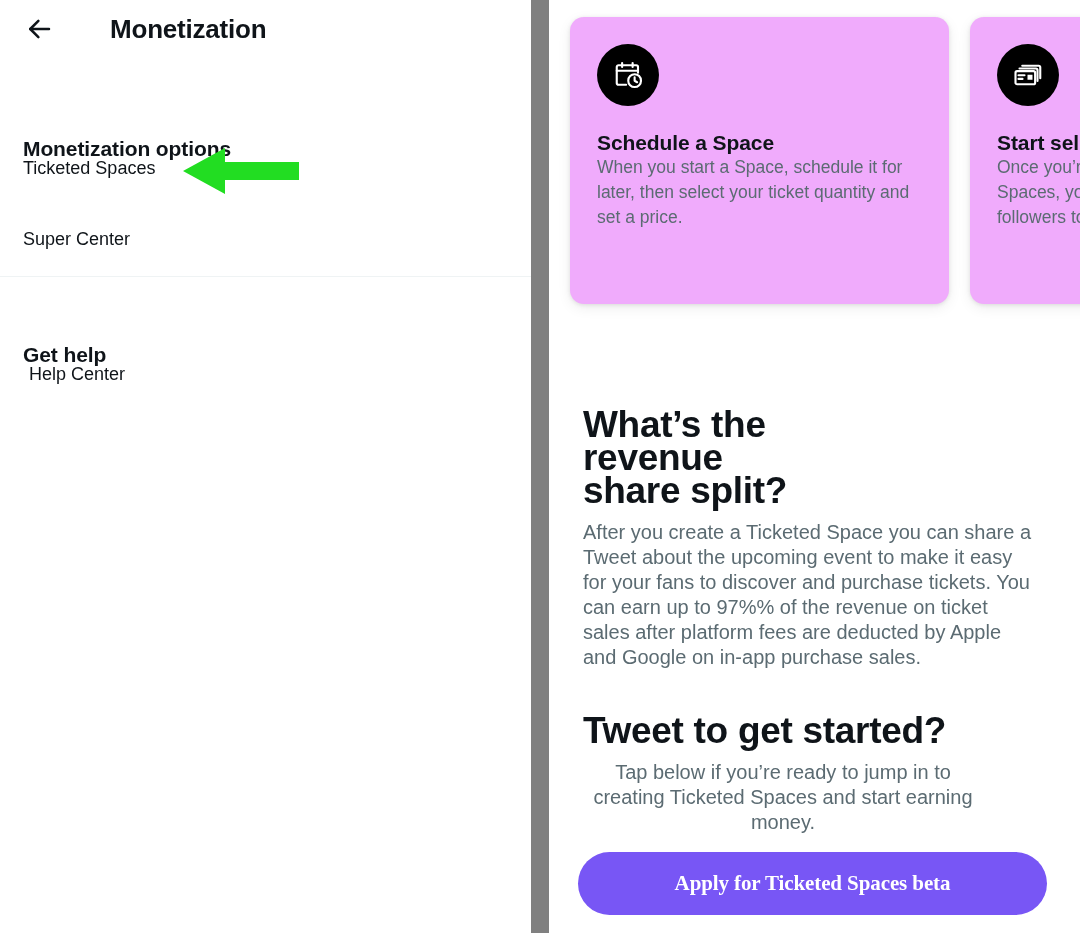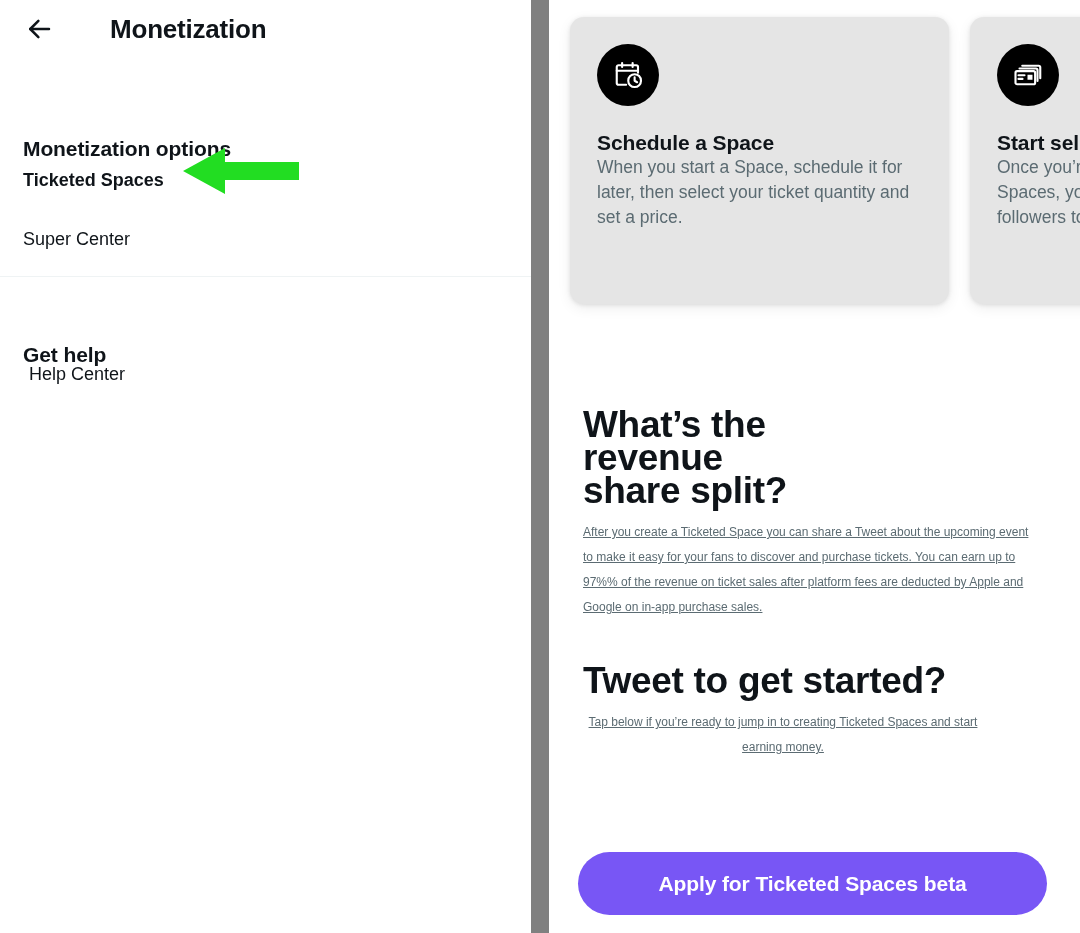--- a/index.html
+++ b/index.html
@@ -67,21 +67,21 @@
   .menu-row {
     font-size: 18px;
     font-weight: 400;
     color: #0f1419;
     letter-spacing: 0px;
     white-space: nowrap;
   }
 
   
   .sec-mon-options { position: absolute; left: 23px; top: 89px; }
-  .row-ticketed    { position: absolute; left: 23px; top: 170px; font-weight: bold; }
+  .row-ticketed    { position: absolute; left: 23px; top: 158px; }
   .row-superfollow { position: absolute; left: 23px; top: 229px; }
   .hr-divider {
     position: absolute;
     left: 0;
     top: 276px;
     width: 531px;
     height: 1px;
     background: #eff3f4;
   }
   .sec-get-help    { position: absolute; left: 23px; top: 295px; }
@@ -120,21 +120,21 @@
     left: 21px;
     top: 17px;
     display: flex;
     gap: 21px;
     width: 900px;
   }
   .info-card {
     flex: 0 0 379px;
     width: 379px;
     height: 287px;
-    background: #e5e5e5;
+    background: #f0abfc;
     border-radius: 14px;
     box-shadow: 0 1px 4px rgba(0,0,0,0.10), 0 4px 14px rgba(0,0,0,0.07);
     box-sizing: border-box;
     padding: 27px 26px 0 27px;
     overflow: hidden;
   }
   .card-icon {
     width: 62px;
     height: 62px;
     border-radius: 50%;
@@ -169,44 +169,43 @@
     font-size: 37px;
     font-weight: 700;
     color: #0f1419;
     line-height: 33px;
     letter-spacing: -0.3px;
     margin: 0;
   }
   .block-heading.narrow { max-width: 260px; }
   .block-para {
     margin: 13px 0 0 0;
-    font-size: 12px;
+    font-size: 20px;
     line-height: 25px;
     color: #5b6b72;
     font-weight: 400;
     max-width: 452px;
-    text-decoration: underline;
   }
 
   .block-heading-2 {
     margin-top: 44px;
   }
   .block-para-2 { max-width: 400px; text-align: center; }
 
   .cta-button {
     position: absolute;
     left: 29px;
     top: 852px;
     width: 469px;
     height: 63px;
     border: none;
     border-radius: 32px;
     background: #7856f5;
     color: #ffffff;
-    font-family: Liberation Sans, sans-serif;
+    font-family: Liberation Serif, serif;
     font-size: 21px;
     font-weight: 700;
     letter-spacing: -0.1px;
     cursor: pointer;
     padding: 0;
   }
 </style>
 </head>
 <body>
 

